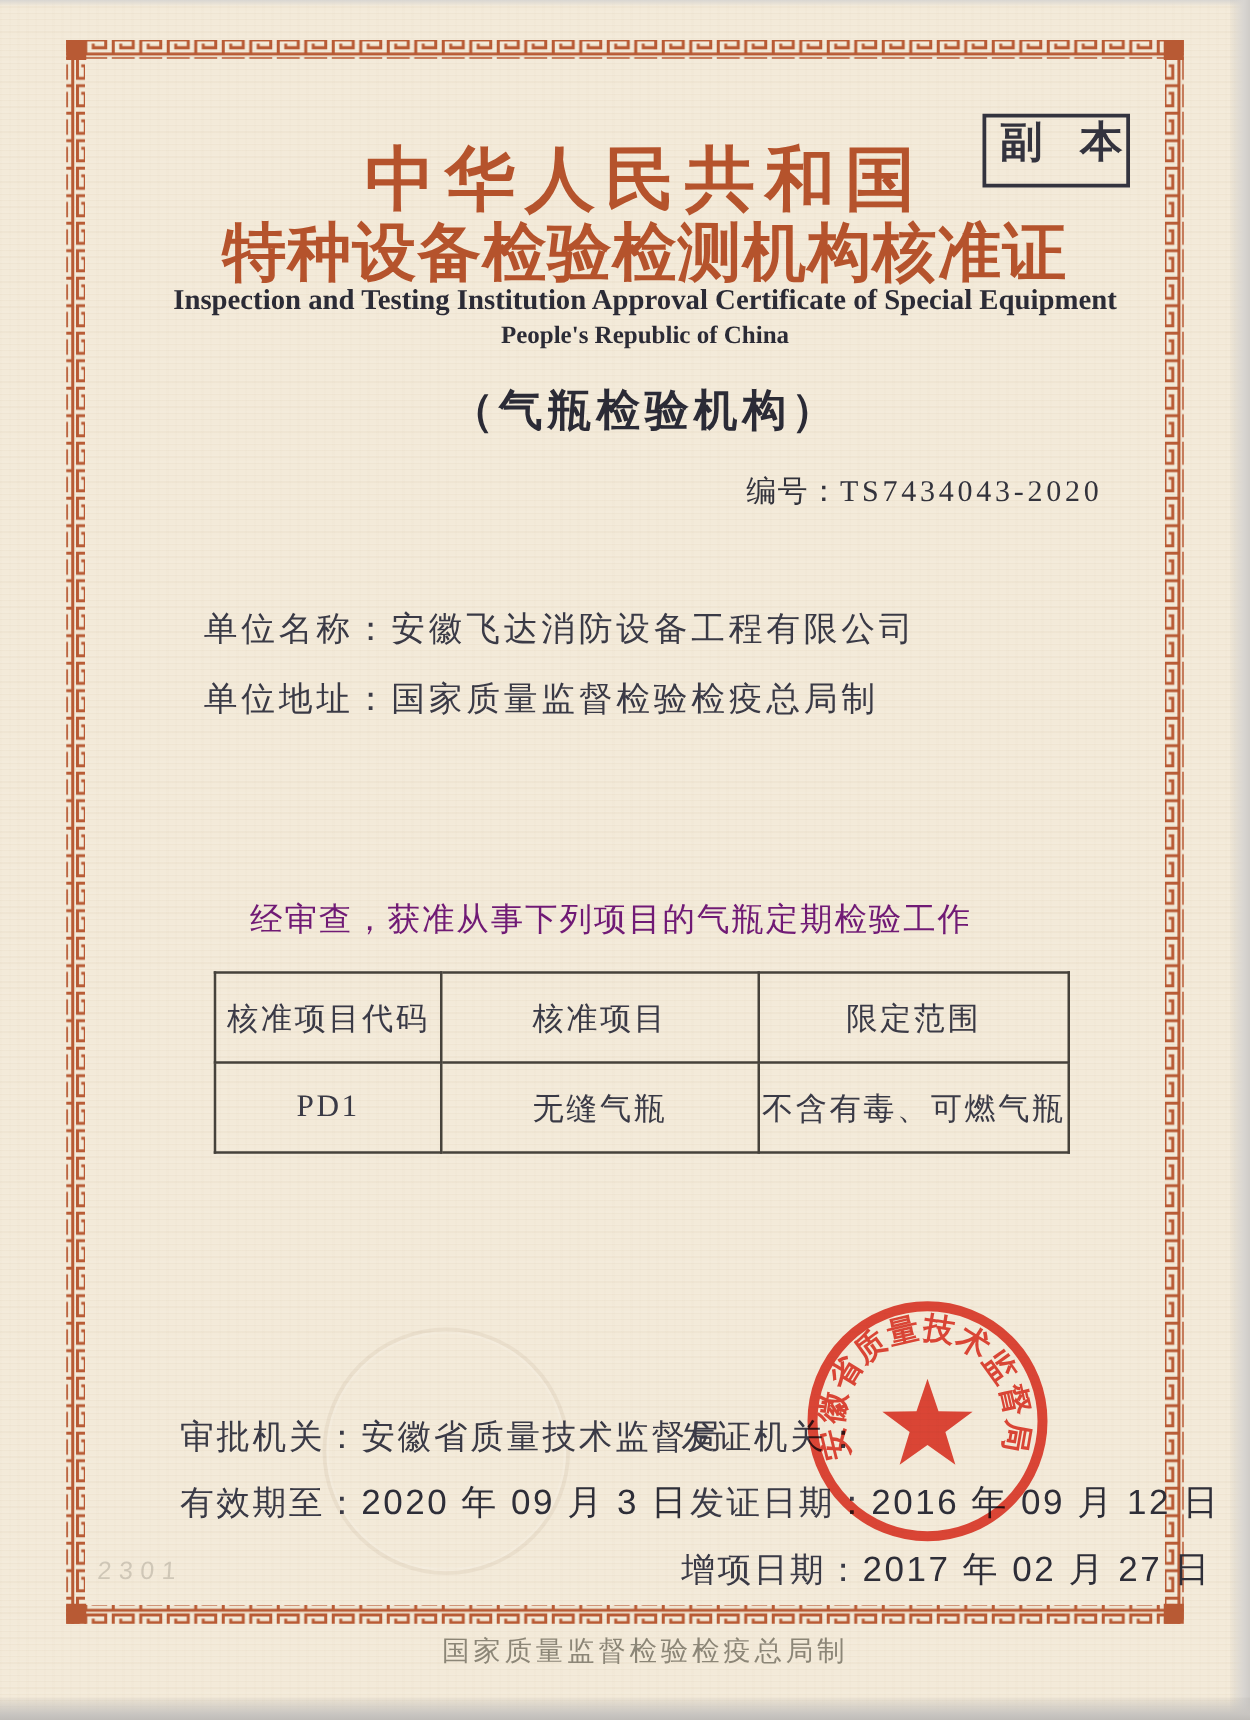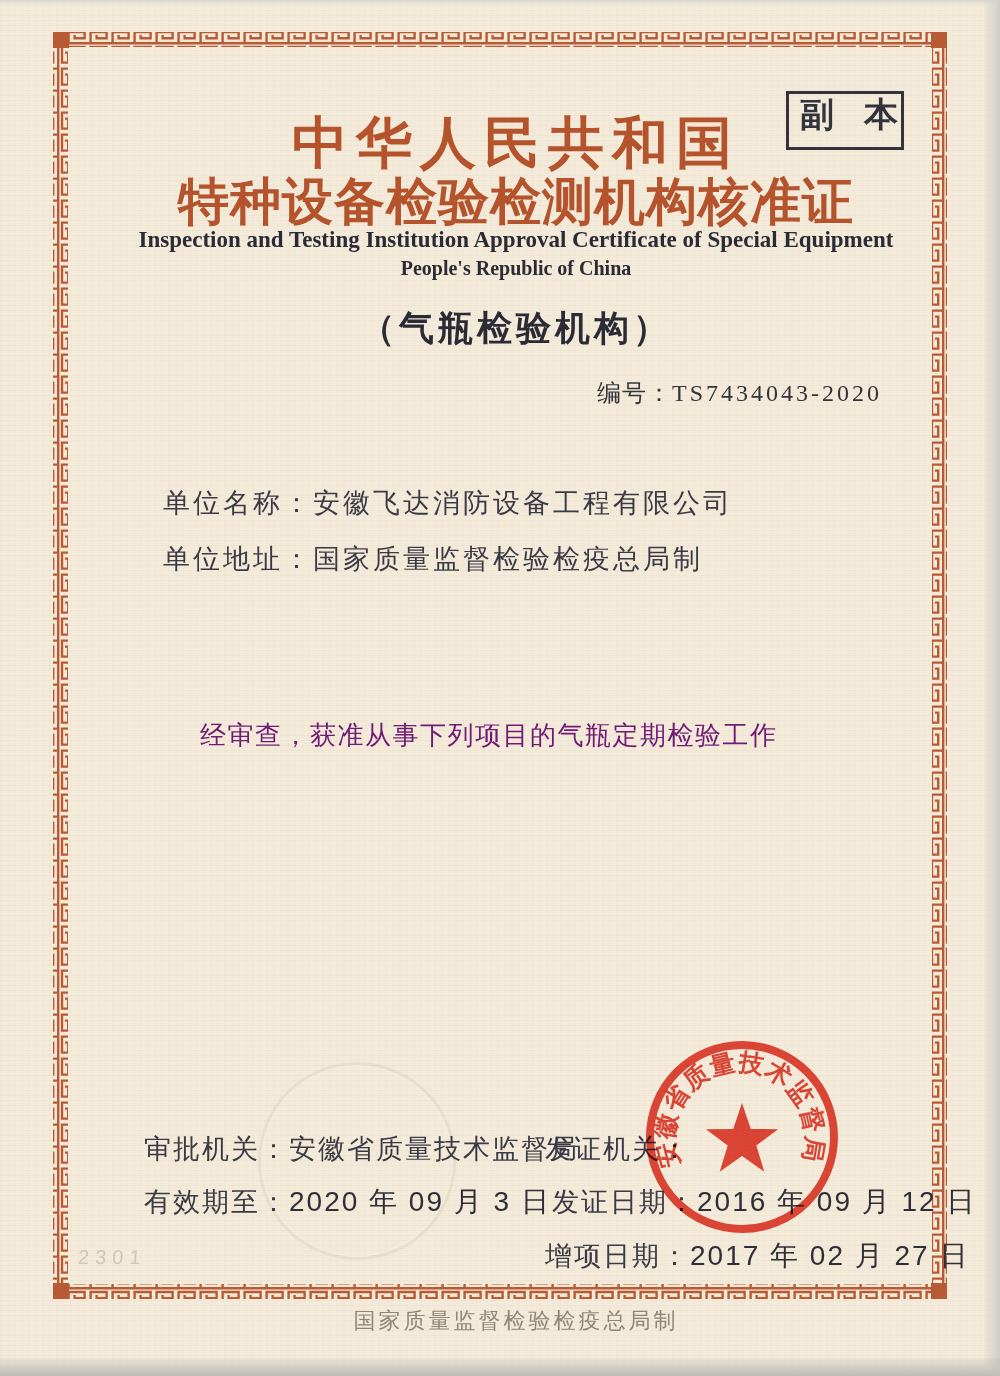--- a/index.html
+++ b/index.html
@@ -124,20 +124,34 @@
 
   <div class="abs info-line unit-name">
     <span>单位名称：</span><span>安徽飞达消防设备工程有限公司</span>
   </div>
   <div class="abs info-line unit-addr">
     <span>单位地址：</span><span>国家质量监督检验检疫总局制</span>
   </div>
 
   <div class="abs statement">经审查，获准从事下列项目的气瓶定期检验工作</div>
 
+  <table class="abs approval-table">
+    <tbody>
+        <tr class="hdr">
+      <td class="col1">核准项目代码</td>
+      <td class="col2">核准项目</td>
+      <td class="col3">限定范围</td>
+    </tr>
+    <tr class="row">
+      <td>PD1</td>
+      <td>无缝气瓶</td>
+      <td>不含有毒、可燃气瓶</td>
+    </tr>
+  </tbody>
+    </table>
 
   <div class="abs bottom-line approval-org">
     <span>审批机关：</span><span>安徽省质量技术监督局</span>
   </div>
   <div class="abs bottom-line valid-until">
     <span>有效期至：</span><span class="date-val">2020 年 09 月 3 日</span>
   </div>
   <div class="abs bottom-line issuing-org">
     <span>发证机关：</span>
   </div>

